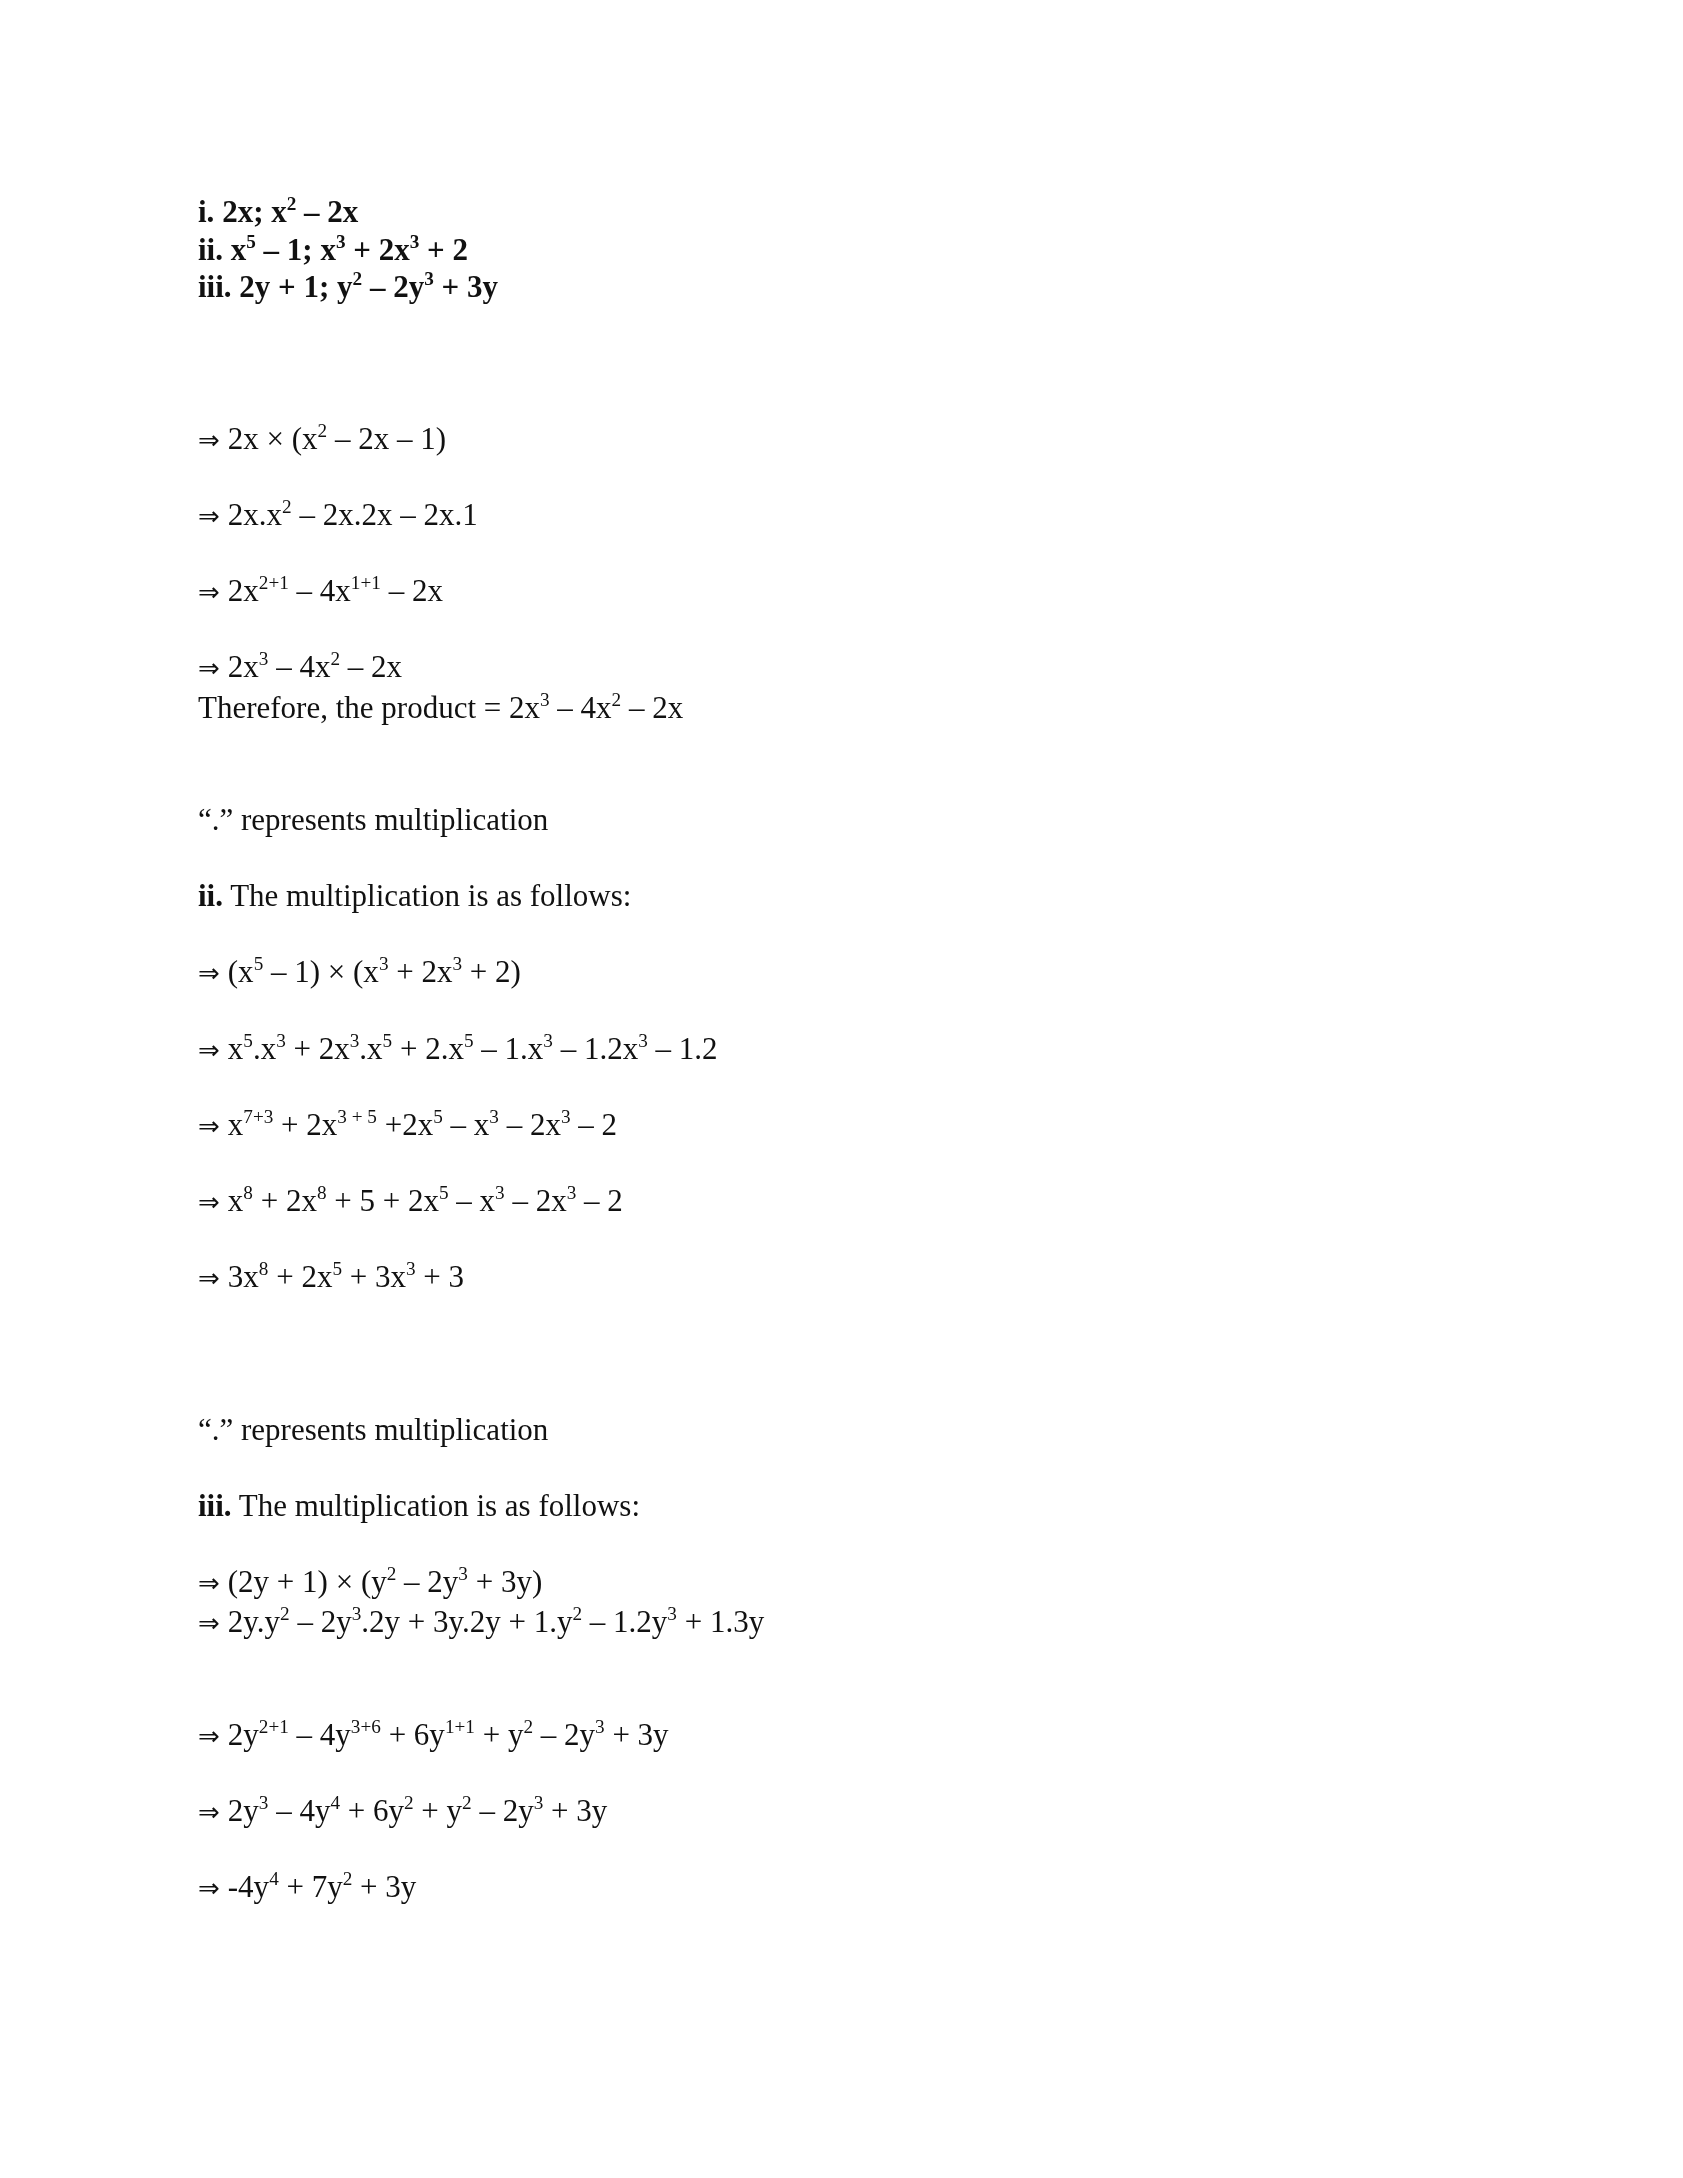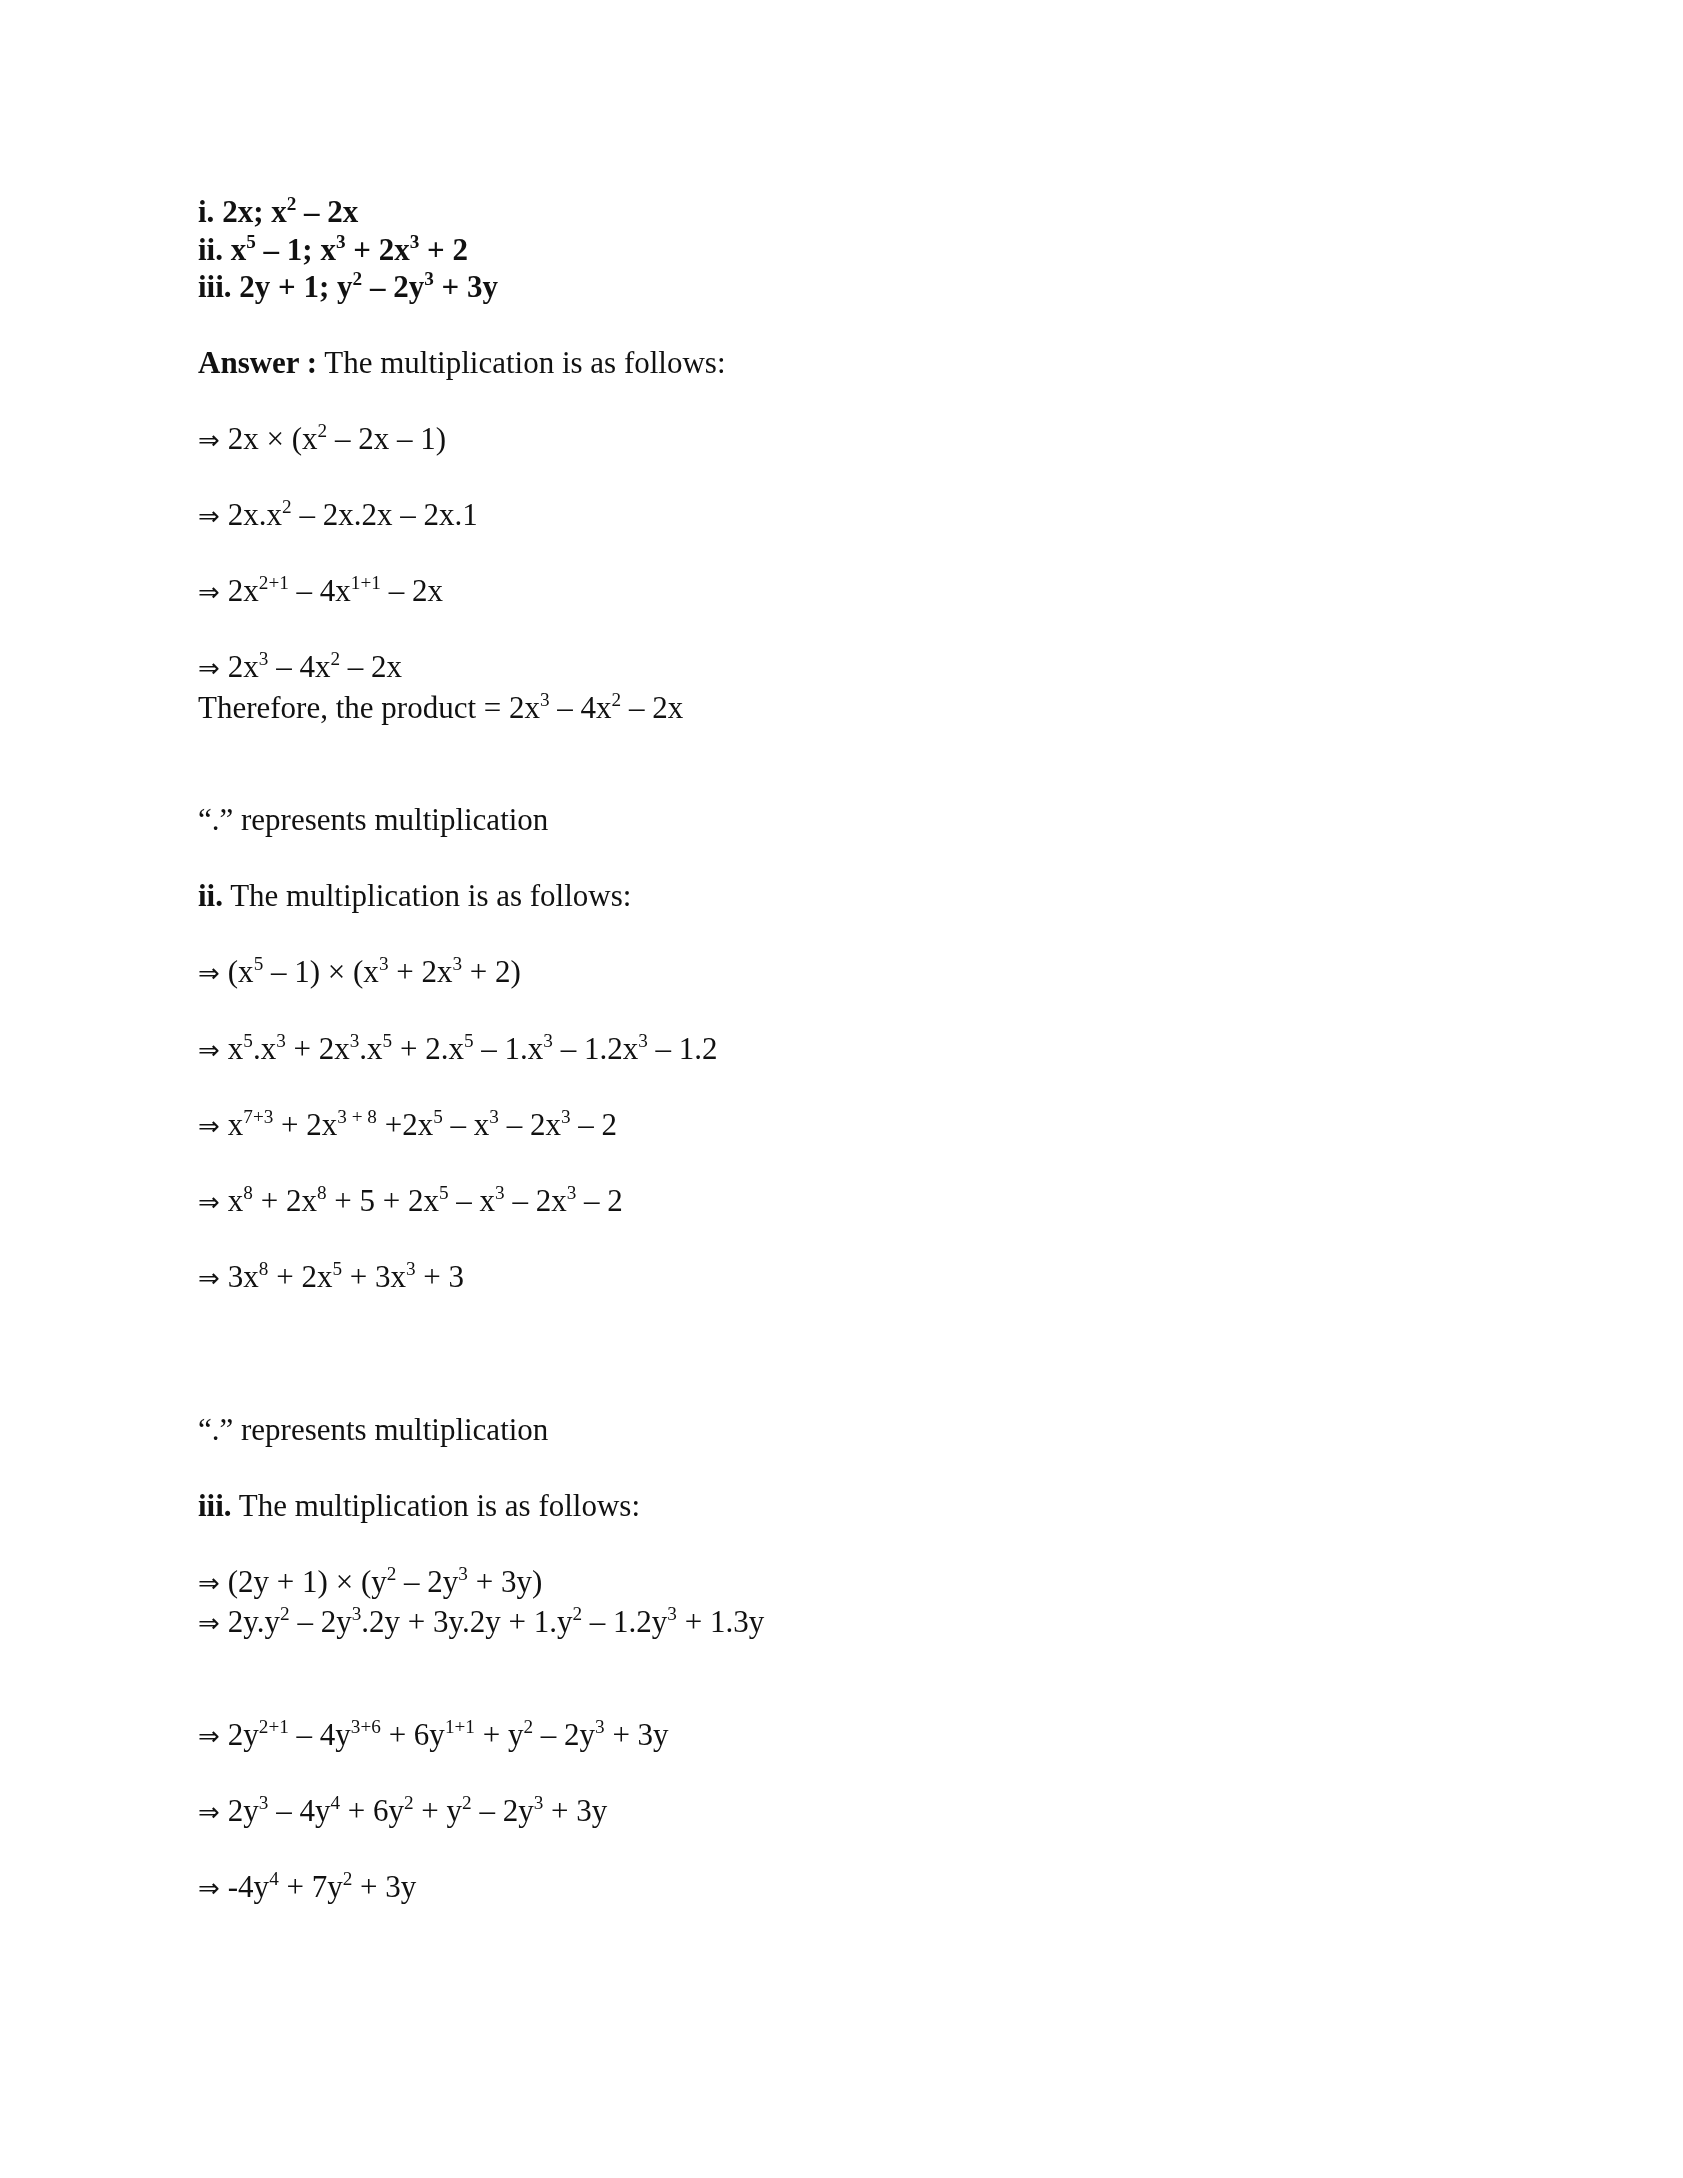--- a/index.html
+++ b/index.html
@@ -22,37 +22,34 @@
   </div>
   <div class="line bold" style="top:232px">
     <span>ii.</span>
     <span> x<sup>5</sup> – 1; x<sup>3</sup> + 2x<sup>3</sup> + 2</span>
   </div>
   <div class="line bold" style="top:269px">
     <span>iii.</span>
     <span> 2y + 1; y<sup>2</sup> – 2y<sup>3</sup> + 3y</span>
   </div>
 
-  <div class="line" style="top:345px">
-    <span class="bold">Answer :</span><span> The multiplication is as follows:</span>
-  </div>
 
   <div class="line" style="top:421px"><span class="arrow">⇒</span><span>2x × (x<sup>2</sup> – 2x – 1)</span></div>
   <div class="line" style="top:497px"><span class="arrow">⇒</span><span>2x.x<sup>2</sup> – 2x.2x – 2x.1</span></div>
   <div class="line" style="top:573px"><span class="arrow">⇒</span><span>2x<sup>2+1</sup> – 4x<sup>1+1</sup> – 2x</span></div>
   <div class="line" style="top:649px"><span class="arrow">⇒</span><span>2x<sup>3</sup> – 4x<sup>2</sup> – 2x</span></div>
   <div class="line" style="top:690px"><span>Therefore, the product = 2x<sup>3</sup> – 4x<sup>2</sup> – 2x</span></div>
   <div class="line" style="top:802px">“.” represents multiplication</div>
 
   <div class="line" style="top:878px">
     <span class="bold">ii.</span><span> The multiplication is as follows:</span>
   </div>
   <div class="line" style="top:954px"><span class="arrow">⇒</span><span>(x<sup>5</sup> – 1) × (x<sup>3</sup> + 2x<sup>3</sup> + 2)</span></div>
   <div class="line" style="top:1031px"><span class="arrow">⇒</span><span>x<sup>5</sup>.x<sup>3</sup> + 2x<sup>3</sup>.x<sup>5</sup> + 2.x<sup>5</sup> – 1.x<sup>3</sup> – 1.2x<sup>3</sup> – 1.2</span></div>
-  <div class="line" style="top:1107px"><span class="arrow">⇒</span><span>x<sup>7+3</sup> + 2x<sup>3 + 8</sup> +2x<sup>5</sup> – x<sup>3</sup> – 2x<sup>3</sup> – 2</span></div>
+  <div class="line" style="top:1107px"><span class="arrow">⇒</span><span>x<sup>7+3</sup> + 2x<sup>3 + 5</sup> +2x<sup>5</sup> – x<sup>3</sup> – 2x<sup>3</sup> – 2</span></div>
   <div class="line" style="top:1183px"><span class="arrow">⇒</span><span>x<sup>8</sup> + 2x<sup>8</sup> + 5 + 2x<sup>5</sup> – x<sup>3</sup> – 2x<sup>3</sup> – 2</span></div>
   <div class="line" style="top:1259px"><span class="arrow">⇒</span><span>3x<sup>8</sup> + 2x<sup>5</sup> + 3x<sup>3</sup> + 3</span></div>
   <div class="line" style="top:1412px">“.” represents multiplication</div>
 
   <div class="line" style="top:1488px">
     <span class="bold">iii.</span><span> The multiplication is as follows:</span>
   </div>
   <div class="line" style="top:1564px"><span class="arrow">⇒</span><span>(2y + 1) × (y<sup>2</sup> – 2y<sup>3</sup> + 3y)</span></div>
   <div class="line" style="top:1604px"><span class="arrow">⇒</span><span>2y.y<sup>2</sup> – 2y<sup>3</sup>.2y + 3y.2y + 1.y<sup>2</sup> – 1.2y<sup>3</sup> + 1.3y</span></div>
   <div class="line" style="top:1717px"><span class="arrow">⇒</span><span>2y<sup>2+1</sup> – 4y<sup>3+6</sup> + 6y<sup>1+1</sup> + y<sup>2</sup> – 2y<sup>3</sup> + 3y</span></div>

